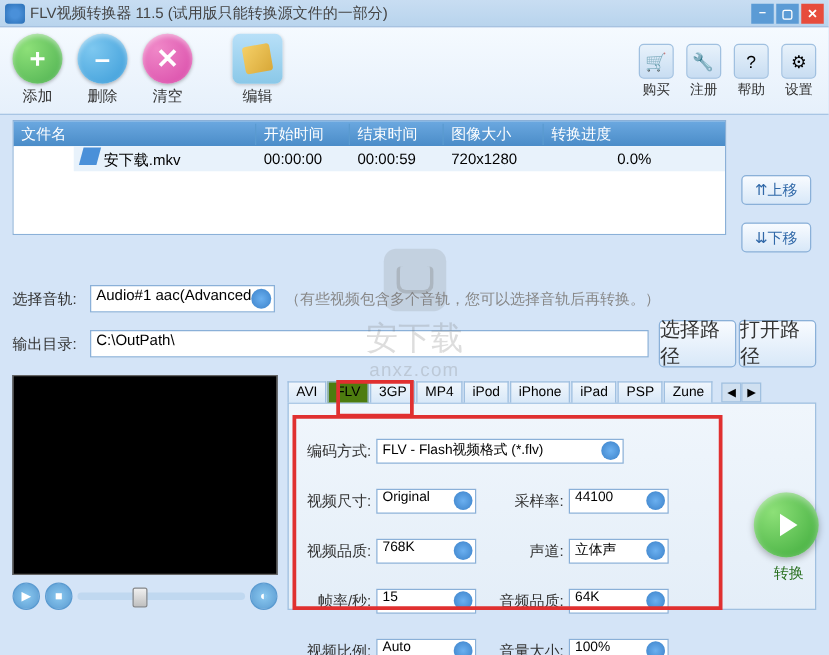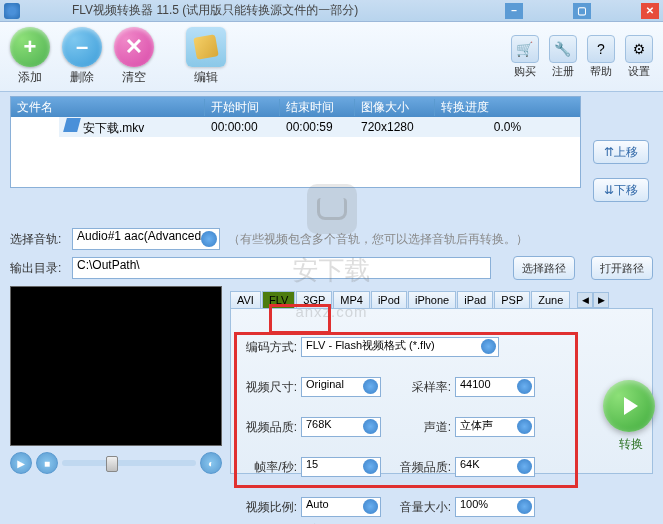--- a/index.html
+++ b/index.html
@@ -1,19 +1,19 @@
 <!DOCTYPE html>
 <html><head>
 <meta charset="utf-8">
 <style>
 * { box-sizing: border-box; margin: 0; padding: 0; font-family: "Microsoft YaHei", SimSun, sans-serif; }
 body { width: 663px; height: 524px; background: #d4e4f7; position: relative; overflow: hidden; }
 
 
-.titlebar { height: 22px; background: linear-gradient(#c8ddf2, #b8d4ed); display: flex; align-items: center; padding: 0 4px; font-size: 12px; color: #444; border-bottom: 1px solid #9bb8d9; gap: 48px; }
+.titlebar { height: 22px; background: linear-gradient(#c8ddf2, #b8d4ed); display: flex; align-items: center; padding: 0 4px; font-size: 12px; color: #444; border-bottom: 1px solid #9bb8d9; }
 .titlebar .icon { width: 16px; height: 16px; background: radial-gradient(circle, #4a90d9 30%, #2a6fb5); border-radius: 3px; margin-right: 4px; }
 .titlebar .spacer { flex: 1; }
 .titlebar .wbtn { width: 18px; height: 16px; margin-left: 2px; display: flex; align-items: center; justify-content: center; font-size: 10px; font-weight: bold; cursor: pointer; }
 .wbtn.min { background: #5b9bd5; color: #fff; }
 .wbtn.max { background: #5b9bd5; color: #fff; }
 .wbtn.close { background: #e74c3c; color: #fff; }
 
 
 .toolbar { height: 70px; background: linear-gradient(#f5faff, #e6f0fb); display: flex; align-items: center; padding: 4px 10px; border-bottom: 1px solid #a8c5e4; }
 .tbtn { display: flex; flex-direction: column; align-items: center; margin-right: 12px; cursor: pointer; }
@@ -47,21 +47,21 @@
 .sbtn { width: 56px; height: 24px; background: linear-gradient(#f8fbff, #d8e8f8); border: 1px solid #8ab0d8; border-radius: 4px; font-size: 12px; color: #3068a8; display: flex; align-items: center; justify-content: center; cursor: pointer; }
 
 
 .midarea { margin: 4px 10px 4px 10px; }
 .midrow { display: flex; align-items: center; margin-bottom: 6px; font-size: 12px; }
 .midrow .mlbl { width: 62px; color: #333; }
 .minput { flex: 0 0 148px; height: 22px; border: 1px solid #8ab0d8; background: #fff; padding: 0 4px; font-size: 12px; position: relative; }
 .minput .drop { position: absolute; right: 2px; top: 2px; width: 16px; height: 16px; background: radial-gradient(#6bb0f0,#3a80c8); border-radius: 50%; }
 .hint { color: #888; font-size: 12px; margin-left: 8px; }
 .pathrow .minput { flex: 1; margin-right: 6px; }
-.pbtn { width: 62px; height: 24px; background: linear-gradient(#f8fbff, #d8e8f8); border: 1px solid #8ab0d8; border-radius: 4px; font-size: 11px; color: #333; display: flex; align-items: center; justify-content: center; cursor: pointer; margin-left: 16px; }
+.pbtn { width: 62px; height: 38px; background: linear-gradient(#f8fbff, #d8e8f8); border: 1px solid #8ab0d8; border-radius: 4px; font-size: 16px; color: #333; display: flex; align-items: center; justify-content: center; cursor: pointer; margin-left: 2px; }
 
 
 .bottom { display: flex; margin: 0 10px 6px 10px; gap: 8px; }
 .preview { width: 212px; }
 .pvideo { width: 212px; height: 160px; background: #000; border: 1px solid #666; }
 .pctrls { display: flex; gap: 4px; margin-top: 6px; align-items: center; }
 .pcir { width: 22px; height: 22px; border-radius: 50%; background: radial-gradient(#8ac8f0,#5a9ad0); border: 1px solid #5a9ad0; display: flex; align-items: center; justify-content: center; color: #fff; font-size: 10px; cursor: pointer; }
 .pslider { flex: 1; height: 6px; background: #c0d8f0; border-radius: 3px; position: relative; }
 .pslider::after { content: ""; position: absolute; left: 44px; top: -4px; width: 10px; height: 14px; background: linear-gradient(#f0f0f0,#c0c0c0); border: 1px solid #888; border-radius: 2px; }
 
@@ -85,21 +85,21 @@
 .convertbtn { position: absolute; right: -2px; top: 94px; width: 52px; height: 52px; border-radius: 50%; background: radial-gradient(circle at 30% 30%, #8de078, #3aa838); box-shadow: 0 2px 6px rgba(0,0,0,0.3), inset 0 2px 6px rgba(255,255,255,0.5); display: flex; align-items: center; justify-content: center; cursor: pointer; flex-direction: column; }
 .convertbtn::before { content: ""; width: 0; height: 0; border-left: 14px solid #fff; border-top: 9px solid transparent; border-bottom: 9px solid transparent; margin-left: 4px; }
 .convlbl { position: absolute; right: 10px; top: 150px; font-size: 12px; color: #2a7020; }
 
 
 .redbox { position: absolute; border: 3px solid #e03030; pointer-events: none; }
 .rb1 { left: 269px; top: 304px; width: 62px; height: 30px; }
 .rb2 { left: 234px; top: 332px; width: 344px; height: 156px; }
 
 
-.watermark { position: absolute; left: 50%; top: 48%; transform: translate(-50%,-50%); font-size: 26px; color: rgba(120,120,120,0.25); pointer-events: none; display: flex; flex-direction: column; align-items: center; gap: 15px; }
+.watermark { position: absolute; left: 50%; top: 48%; transform: translate(-50%,-50%); font-size: 26px; color: rgba(120,120,120,0.25); pointer-events: none; display: flex; flex-direction: column; align-items: center; }
 .wmbox { width: 50px; height: 50px; background: rgba(120,120,120,0.18); border-radius: 10px; display: flex; align-items: center; justify-content: center; margin-bottom: 4px; }
 .wmface { width: 30px; height: 22px; border: 3px solid rgba(120,120,120,0.3); border-radius: 4px 4px 8px 8px; border-top: none; position: relative; }
 .wmurl { font-size: 15px; letter-spacing: 1px; }
 </style>
 </head>
 <body>
 
 <div class="titlebar">
   <div class="icon"></div>
   <span>FLV视频转换器 11.5 (试用版只能转换源文件的一部分)</span>

